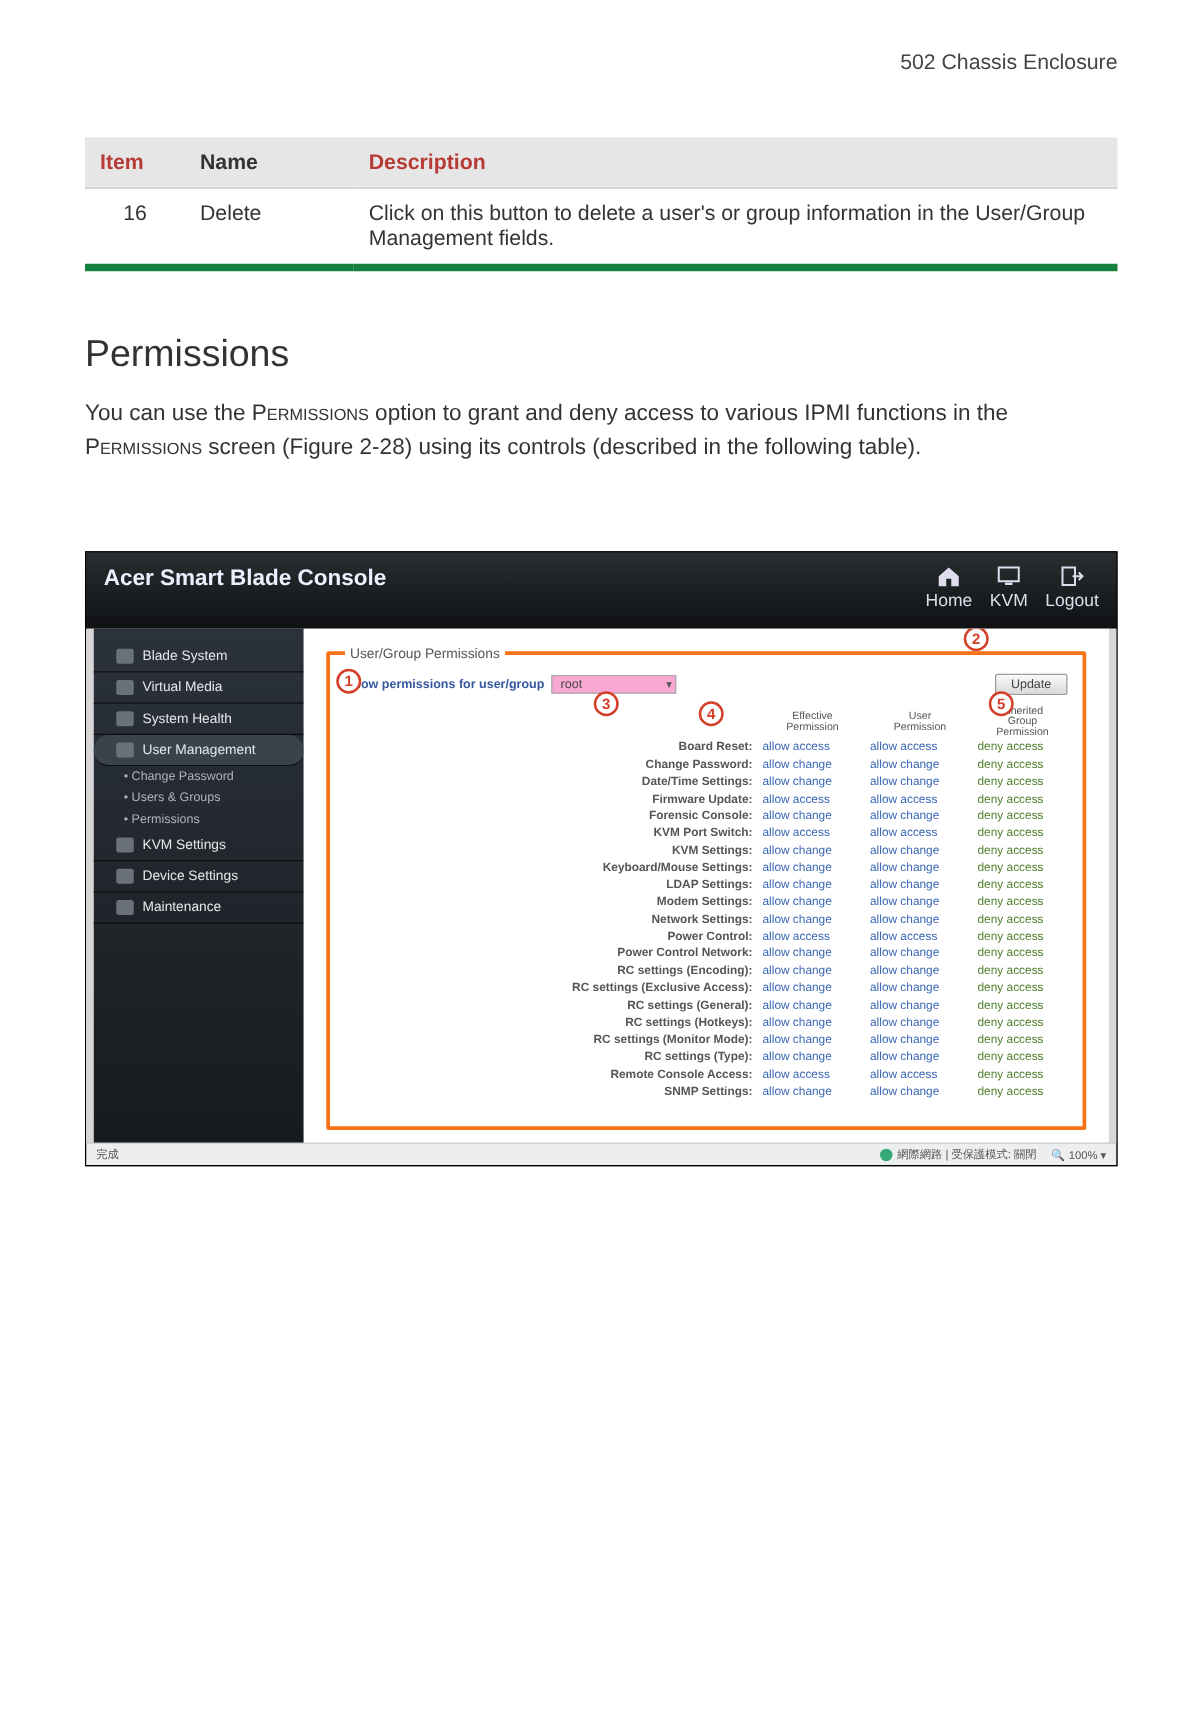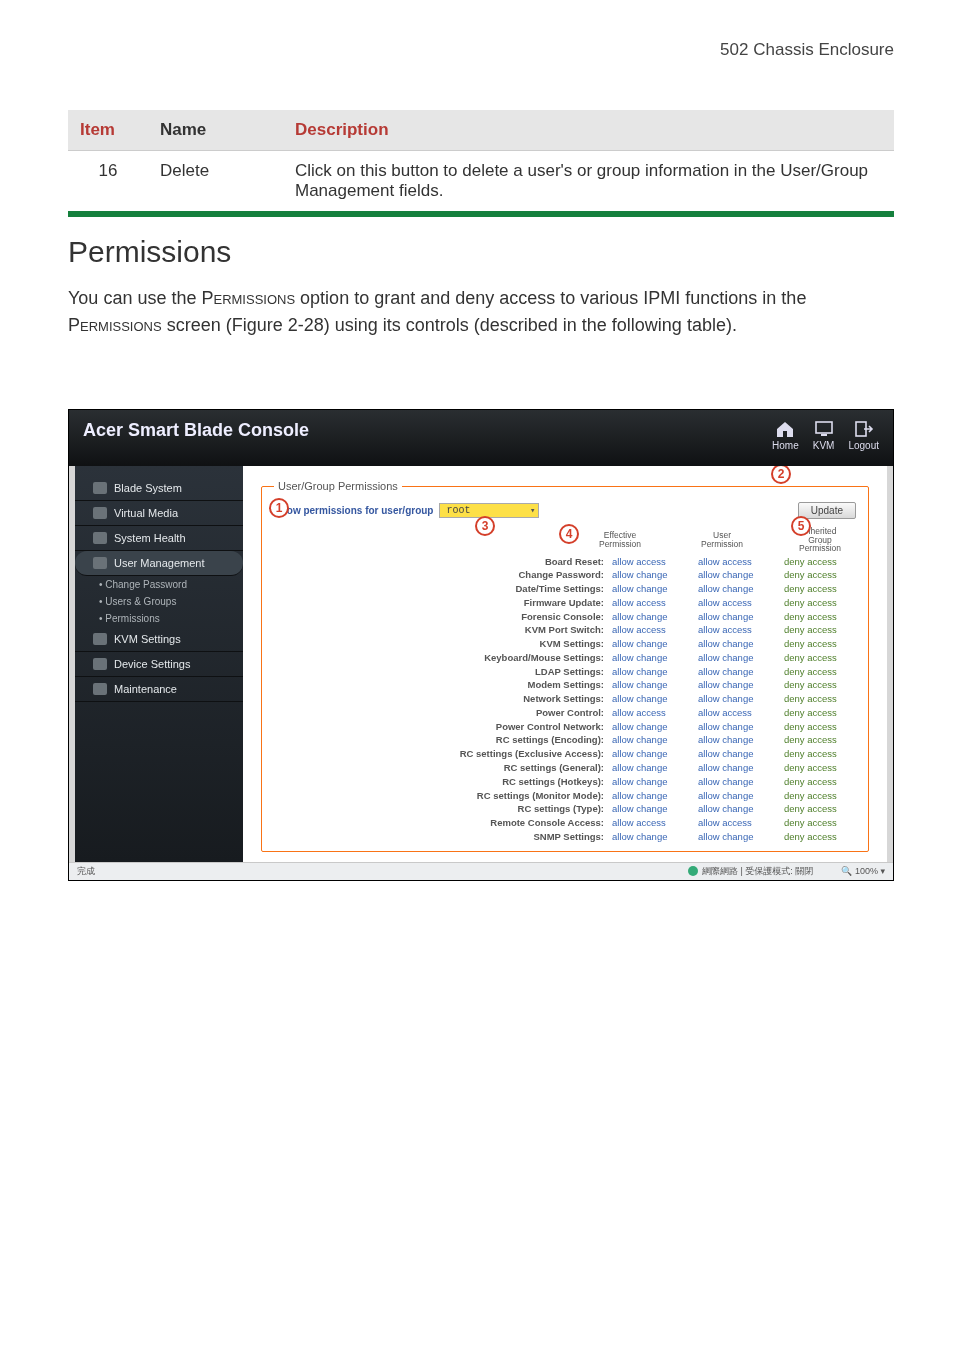--- a/index.html
+++ b/index.html
@@ -5,21 +5,21 @@
   * { box-sizing: border-box; margin: 0; padding: 0; }
   body {
     font-family: "Segoe UI", Tahoma, Arial, sans-serif;
     color: #333;
     background: #fff;
     width: 954px;
     margin: 0 auto;
     padding: 40px 60px 30px 68px;
   }
   .page-header { display: flex; justify-content: flex-end; font-size: 17px; margin-bottom: 50px; color:#444; }
-  table.info { width: 100%; border-collapse: collapse; margin-bottom: 18px; }
+  table.info { width: 100%; border-collapse: collapse; margin-bottom: 50px; }
   table.info th, table.info td { padding: 10px 12px; text-align: left; vertical-align: top; font-size: 17px; }
   table.info thead tr { background: #e6e6e6; }
   table.info thead th { color: #b63a35; font-weight: 600; }
   table.info tbody tr { border-bottom: 6px solid #15803d; }
   table.info tbody tr:first-child { border-top: 1px solid #ccc; }
   table.info .col-item { width: 80px; }
   table.info .col-name { width: 135px; color:#333; }
   h2.section { font-size: 30px; font-weight: 400; color:#333; margin: 18px 0 16px; }
   p.body { font-size: 18px; line-height: 1.5; margin-bottom: 8px; color:#333; }
   .smallcaps { font-variant: small-caps; }
@@ -29,59 +29,59 @@
     width: 826px; margin: 0 auto; background:#1b1f22; color:#e6e6e6;
     border:1px solid #000; font-family: Arial, sans-serif;
   }
   .ac-titlebar {
     display:flex; justify-content:space-between; align-items:flex-start;
     padding:10px 14px 14px 14px;
     background: linear-gradient(#2a2e31,#0f1113);
   }
   .ac-title { font-size:18px; font-weight:600; color:#eef; }
   .ac-icons { display:flex; gap:14px; align-items:flex-start; }
-  .ac-icon { text-align:center; font-size:10px; line-height:1.2; color:#dde; }
+  .ac-icon { text-align:center; font-size:14px; line-height:1.2; color:#dde; }
   .ac-icon svg { display:block; margin:0 auto 2px; }
   .ac-brandbar { background:linear-gradient(#273038,#161b1e); height:26px; display:flex; justify-content:flex-end; align-items:center; padding:0 16px; }
   .ac-brand { color:#6fb128; font-style:italic; font-weight:700; font-size:14px; letter-spacing:1px; }
   .ac-body { display:flex; background:#fff; min-height:380px; }
   .ac-body-inner { display:flex; width:100%; border-left:6px solid #d7d7d7; border-right:6px solid #d7d7d7; }
   .ac-left {
     width:168px; background:linear-gradient(#2b323a,#171b1f); color:#e4e8eb;
     font-size:11px; padding:10px 0;
   }
   .ac-left .nav-item { display:flex; align-items:center; gap:7px; padding:6px 18px; border-bottom:1px solid #0e1012; cursor:pointer; }
   .ac-left .nav-item.sel { background:#3a434b;border-radius:12px; }
   .ac-left .nav-sub { font-size:10px; padding:3px 10px 3px 24px; color:#aeb4b9; }
   .nb-icon { width:14px; height:12px; display:inline-block; background:#6a7278; border-radius:2px; }
   .ac-main { flex:1; background:#fff; padding:14px 18px 10px 18px; position:relative; font-size:10px; color:#444; overflow:hidden; }
-  fieldset.perm { border:1px solid #f97316; border-radius:2px; padding:10px 12px 7px 12px; position:relative; }
+  fieldset.perm { border:3px solid #f97316; border-radius:2px; padding:10px 12px 21px 12px; position:relative; }
   fieldset.perm legend { font-size:11px; color:#555; padding:0 4px; }
   .perm-row1 { display:flex; align-items:center; gap:6px; margin-bottom:8px; }
   .perm-row1 .lbl { font-weight:600; color:#3557a0; font-size:10px; }
-  .perm-row1 .sel { border:1px solid #aaa; font-size:10px; padding:1px 16px 1px 6px; background:#fde047; position:relative; min-width:100px;font-family:Liberation Mono, monospace; }
+  .perm-row1 .sel { border:1px solid #aaa; font-size:10px; padding:1px 16px 1px 6px; background:#f9a8d4; position:relative; min-width:100px; }
   .perm-row1 .sel::after{content:"▾";position:absolute;right:3px;top:1px;font-size:9px;color:#555;}
   .perm-row1 .btn { background:linear-gradient(#fafafa,#d9d9d9); border:1px solid #9a9a9a; padding:2px 12px; font-size:10px; border-radius:2px; }
-  .perm-head { display:flex; justify-content:flex-end; gap:22px; font-size:10px; color:#555; margin-bottom:2px; align-items:center;}
+  .perm-head { display:flex; justify-content:flex-end; gap:6px; font-size:10px; color:#555; margin-bottom:2px; align-items:center;}
   .perm-head .h1 { width:80px; text-align:center; }
   .perm-head .h2 { width:80px; text-align:center; }
   .perm-head .h3 { width:72px; text-align:center; }
   .perm-head .s2 { font-size:8.5px; line-height:1; }
   .perm-list .row { display:flex; justify-content:flex-end; gap:6px; font-size:9.5px; line-height:1.45; }
   .perm-list .name { flex:1; text-align:right; color:#555; font-weight:600; padding-right:2px;}
   .perm-list .v { width:80px; text-align:left; color:#3a67b5; }
   .perm-list .v2 { width:80px; text-align:left; color:#3a67b5; }
   .perm-list .g { width:72px; text-align:left; color:#4e7f2a; }
   .bubble {
     position:absolute; width:20px; height:20px; border:2px solid #d43f2a; border-radius:50%;
     background:#fff; color:#d43f2a; font-weight:700; font-size:12px;
     display:flex; align-items:center; justify-content:center; z-index:5;
   }
   .ac-status { display:flex; justify-content:space-between; align-items:center; font-size:9px; color:#555; background:#eceef0; border-top:1px solid #c9c9c9; padding:2px 8px; }
-  .ac-status .right { display:flex; gap:28px; align-items:center;text-align:right; }
+  .ac-status .right { display:flex; gap:12px; align-items:center;text-align:right; }
   .globe { width:10px;height:10px;border-radius:50%;background:#3a7; display:inline-block; vertical-align:middle;margin-right:4px;}
 </style>
 </head>
 <body>
 
 <div class="page-header">
   <span>50</span>
   <span>2 Chassis Enclosure</span>
 </div>
 

